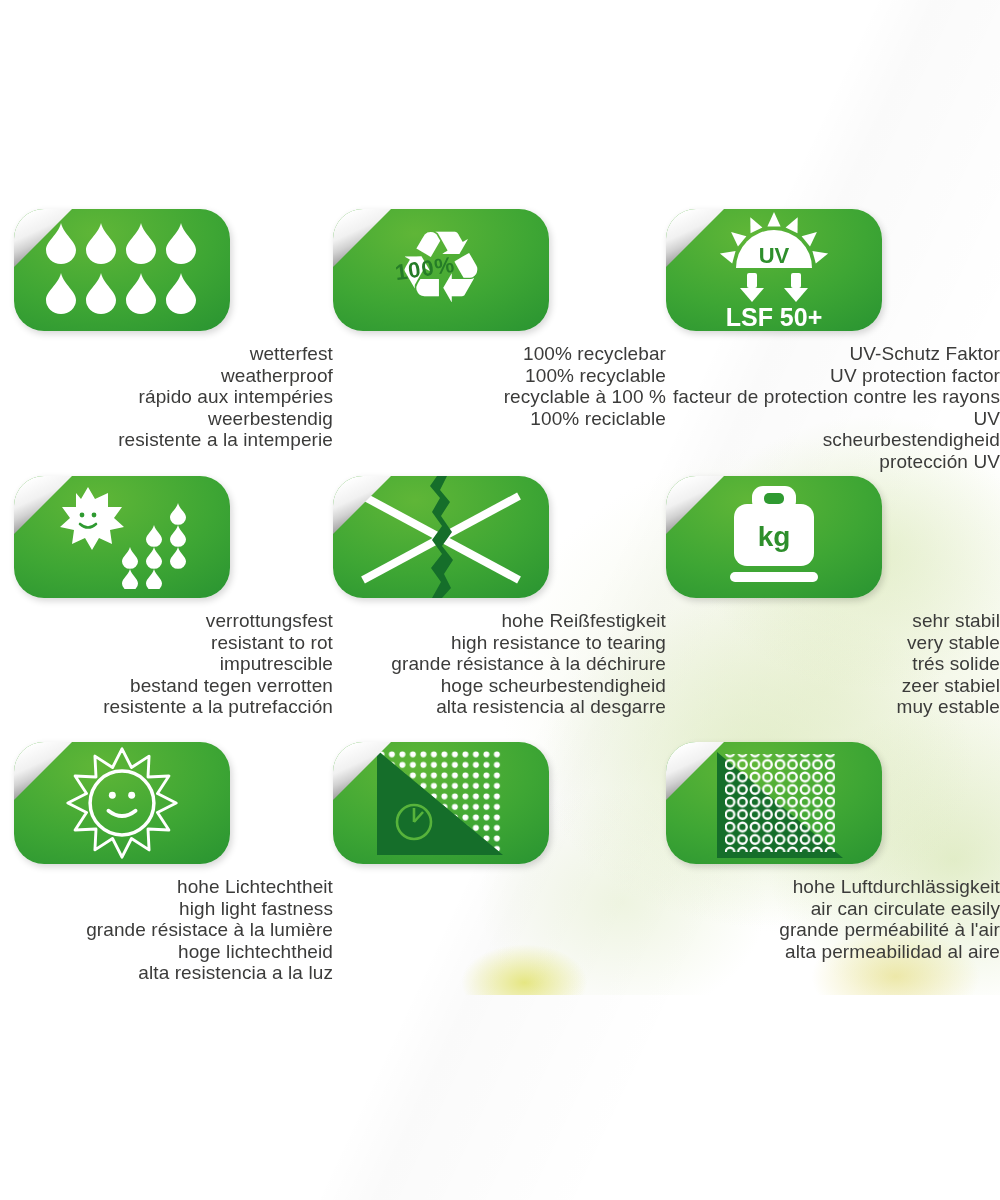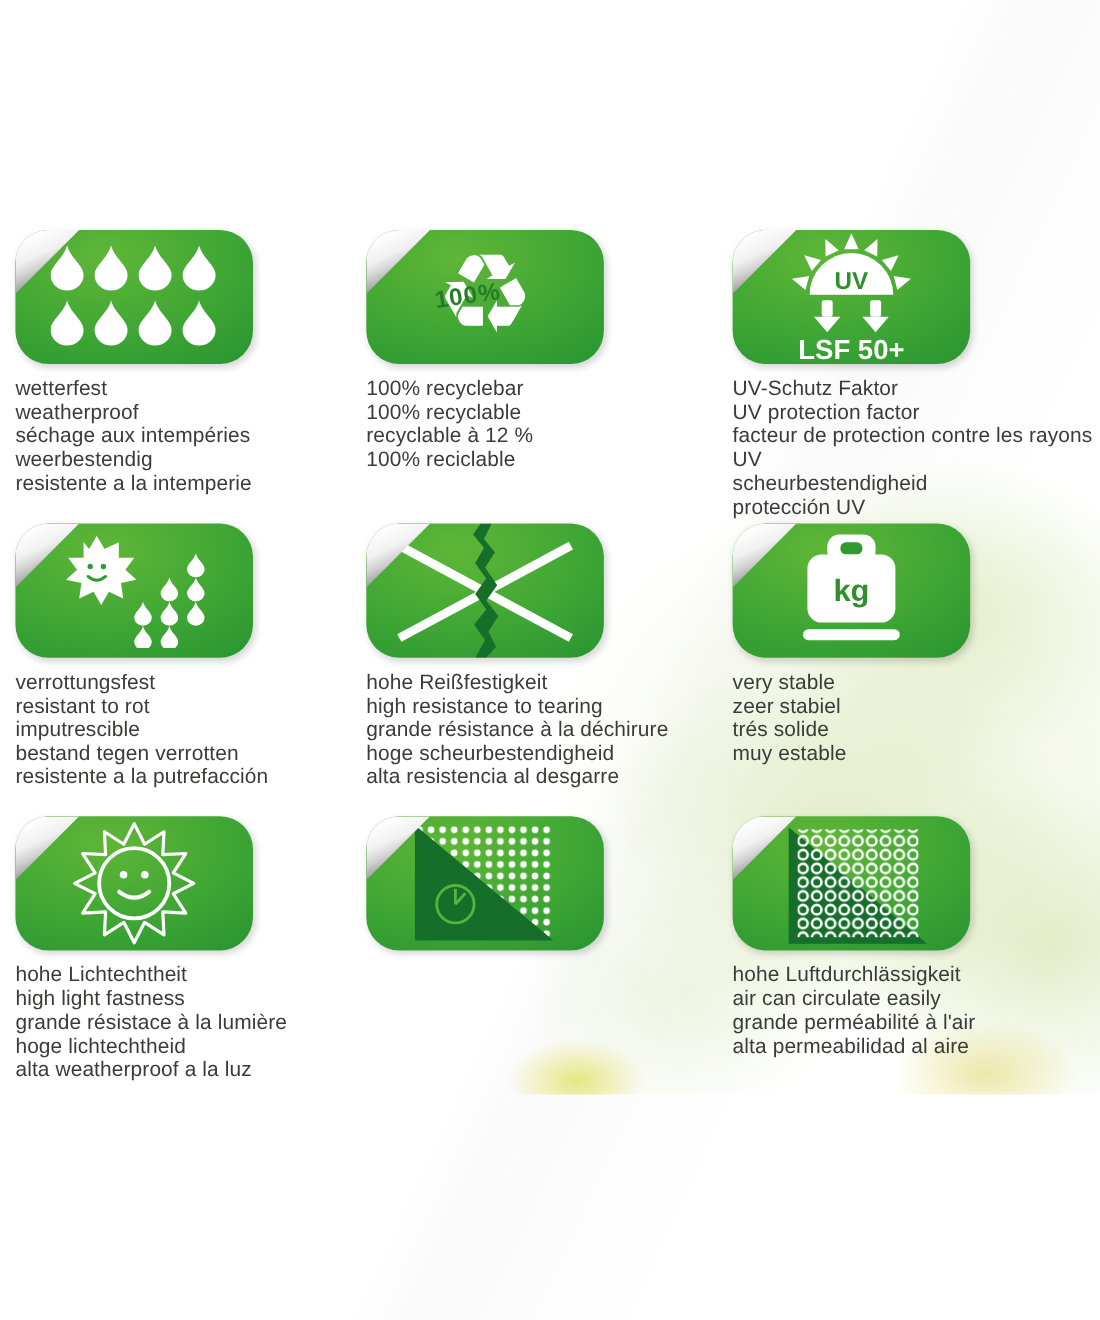--- a/index.html
+++ b/index.html
@@ -20,21 +20,21 @@
         grid-template-columns:319px 333px 334px;grid-template-rows:267px 266px 267px;}
   .cell{position:relative;}
   .card{position:relative;width:216px;height:122px;border-radius:30px;overflow:hidden;
         display:flex;align-items:center;justify-content:center;
         background:radial-gradient(150% 165% at 38% 20%, #5fb637 0%, #3ea634 36%, #279231 66%, #187f2a 100%);
         box-shadow:2px 3px 7px rgba(0,0,0,.16);}
   .fold{position:absolute;top:0;left:0;width:58px;height:58px;z-index:3;
         clip-path:polygon(0 0,100% 0,0 100%);
         background:linear-gradient(155deg,#ffffff 12%,#f1f1f1 38%,#d2d2d2 52%,#9b9b9b 70%,#e2e2e2 90%,#fafafa 100%);}
   .lines{margin-top:12px;display:flex;flex-direction:column;color:#3b3b3a;
-        font-size:19px;line-height:21.6px;letter-spacing:.1px;}
+        font-size:19px;line-height:21.6px;letter-spacing:.1px;text-align:right;}
   .icon{position:relative;display:block;}
   .recycle-wrap{position:relative;width:120px;height:112px;}
   .recycle-glyph{font-family:"DejaVu Sans",sans-serif;font-size:100px;line-height:108px;
         color:#ffffff;display:block;text-align:center;}
   .recycle-pct{position:absolute;left:14px;top:42px;transform:rotate(-8deg);
         color:#257c27;font-weight:bold;font-size:22px;letter-spacing:1px;}
   svg text{font-family:"Liberation Sans",sans-serif;}
 </style>
 </head>
 <body>
@@ -57,38 +57,38 @@
             <path d="M15,0 C18,12 30,18 30,27 A15,14 0 1 1 0,27 C0,18 12,12 15,0 Z" transform="translate(0,50)"></path>
             <path d="M15,0 C18,12 30,18 30,27 A15,14 0 1 1 0,27 C0,18 12,12 15,0 Z" transform="translate(40,50)"></path>
             <path d="M15,0 C18,12 30,18 30,27 A15,14 0 1 1 0,27 C0,18 12,12 15,0 Z" transform="translate(80,50)"></path>
             <path d="M15,0 C18,12 30,18 30,27 A15,14 0 1 1 0,27 C0,18 12,12 15,0 Z" transform="translate(120,50)"></path>
           </g>
         </svg>
       </div>
       <div class="lines">
         <span>wetterfest</span>
         <span>weatherproof</span>
-        <span>séchage aux intempéries</span>
+        <span>rápido aux intempéries</span>
         <span>weerbestendig</span>
         <span>resistente a la intemperie</span>
       </div>
     </div>
 
     <div class="cell">
       <div class="card">
         <div class="fold"></div>
         <div class="recycle-wrap icon">
           <span class="recycle-glyph">♻</span>
           <span class="recycle-pct">100%</span>
         </div>
       </div>
       <div class="lines">
         <span>100% recyclebar</span>
         <span>100% recyclable</span>
-        <span>recyclable à 12 %</span>
+        <span>recyclable à 100 %</span>
         <span>100% reciclable</span>
       </div>
     </div>
 
     <div class="cell">
       <div class="card">
         <div class="fold"></div>
         <svg class="icon" width="176" height="120" viewBox="0 0 176 120">
           <g fill="#ffffff">
             <polygon points="129.8,53.6 142.1,43.5 126.4,40.9"></polygon>
@@ -172,44 +172,45 @@
         <div class="fold"></div>
         <svg class="icon" width="160" height="106" viewBox="0 0 160 106">
           <rect x="58" y="2" width="44" height="26" rx="11" fill="#ffffff"></rect>
           <rect x="70" y="9" width="20" height="11" rx="5" fill="#2f9a31"></rect>
           <rect x="40" y="20" width="80" height="62" rx="13" fill="#ffffff"></rect>
           <rect x="36" y="88" width="88" height="10" rx="5" fill="#ffffff"></rect>
           <text x="80" y="62" text-anchor="middle" font-size="28" font-weight="bold" fill="#2e8f2c">kg</text>
         </svg>
       </div>
       <div class="lines">
+        <span>sehr stabil</span>
         <span>very stable</span>
+        <span>trés solide</span>
         <span>zeer stabiel</span>
-        <span>trés solide</span>
         <span>muy estable</span>
       </div>
     </div>
 
     <div class="cell">
       <div class="card">
         <div class="fold"></div>
         <svg class="icon" width="130" height="116" viewBox="0 0 130 120">
           <polygon fill="none" stroke="#ffffff" stroke-width="3" stroke-linejoin="round" points="65,4 55.2,23.3 37,11.5 38.1,33.1 16.5,32 28.3,50.2 9,60 28.3,69.8 16.5,88 38.1,86.9 37,108.5 55.2,96.7 65,116 74.8,96.7 93,108.5 91.9,86.9 113.5,88 101.7,69.8 121,60 101.7,50.2 113.5,32 91.9,33.1 93,11.5 74.8,23.3"></polygon>
           <circle cx="65" cy="60" r="33" fill="none" stroke="#ffffff" stroke-width="3.6"></circle>
           <circle cx="55" cy="52" r="3.6" fill="#ffffff"></circle>
           <circle cx="75" cy="52" r="3.6" fill="#ffffff"></circle>
           <path d="M51,68 Q65,79 79,68" stroke="#ffffff" stroke-width="4" fill="none" stroke-linecap="round"></path>
         </svg>
       </div>
       <div class="lines">
         <span>hohe Lichtechtheit</span>
         <span>high light fastness</span>
         <span>grande résistace à la lumière</span>
         <span>hoge lichtechtheid</span>
-        <span>alta weatherproof a la luz</span>
+        <span>alta resistencia a la luz</span>
       </div>
     </div>
 
     <div class="cell">
       <div class="card">
         <div class="fold"></div>
         <svg class="icon" width="128" height="106" viewBox="0 0 128 106">
           <defs>
             <pattern id="dotpat" width="10.5" height="10.5" patternUnits="userSpaceOnUse">
               <circle cx="4.4" cy="4.4" r="3" fill="#ffffff"></circle>

